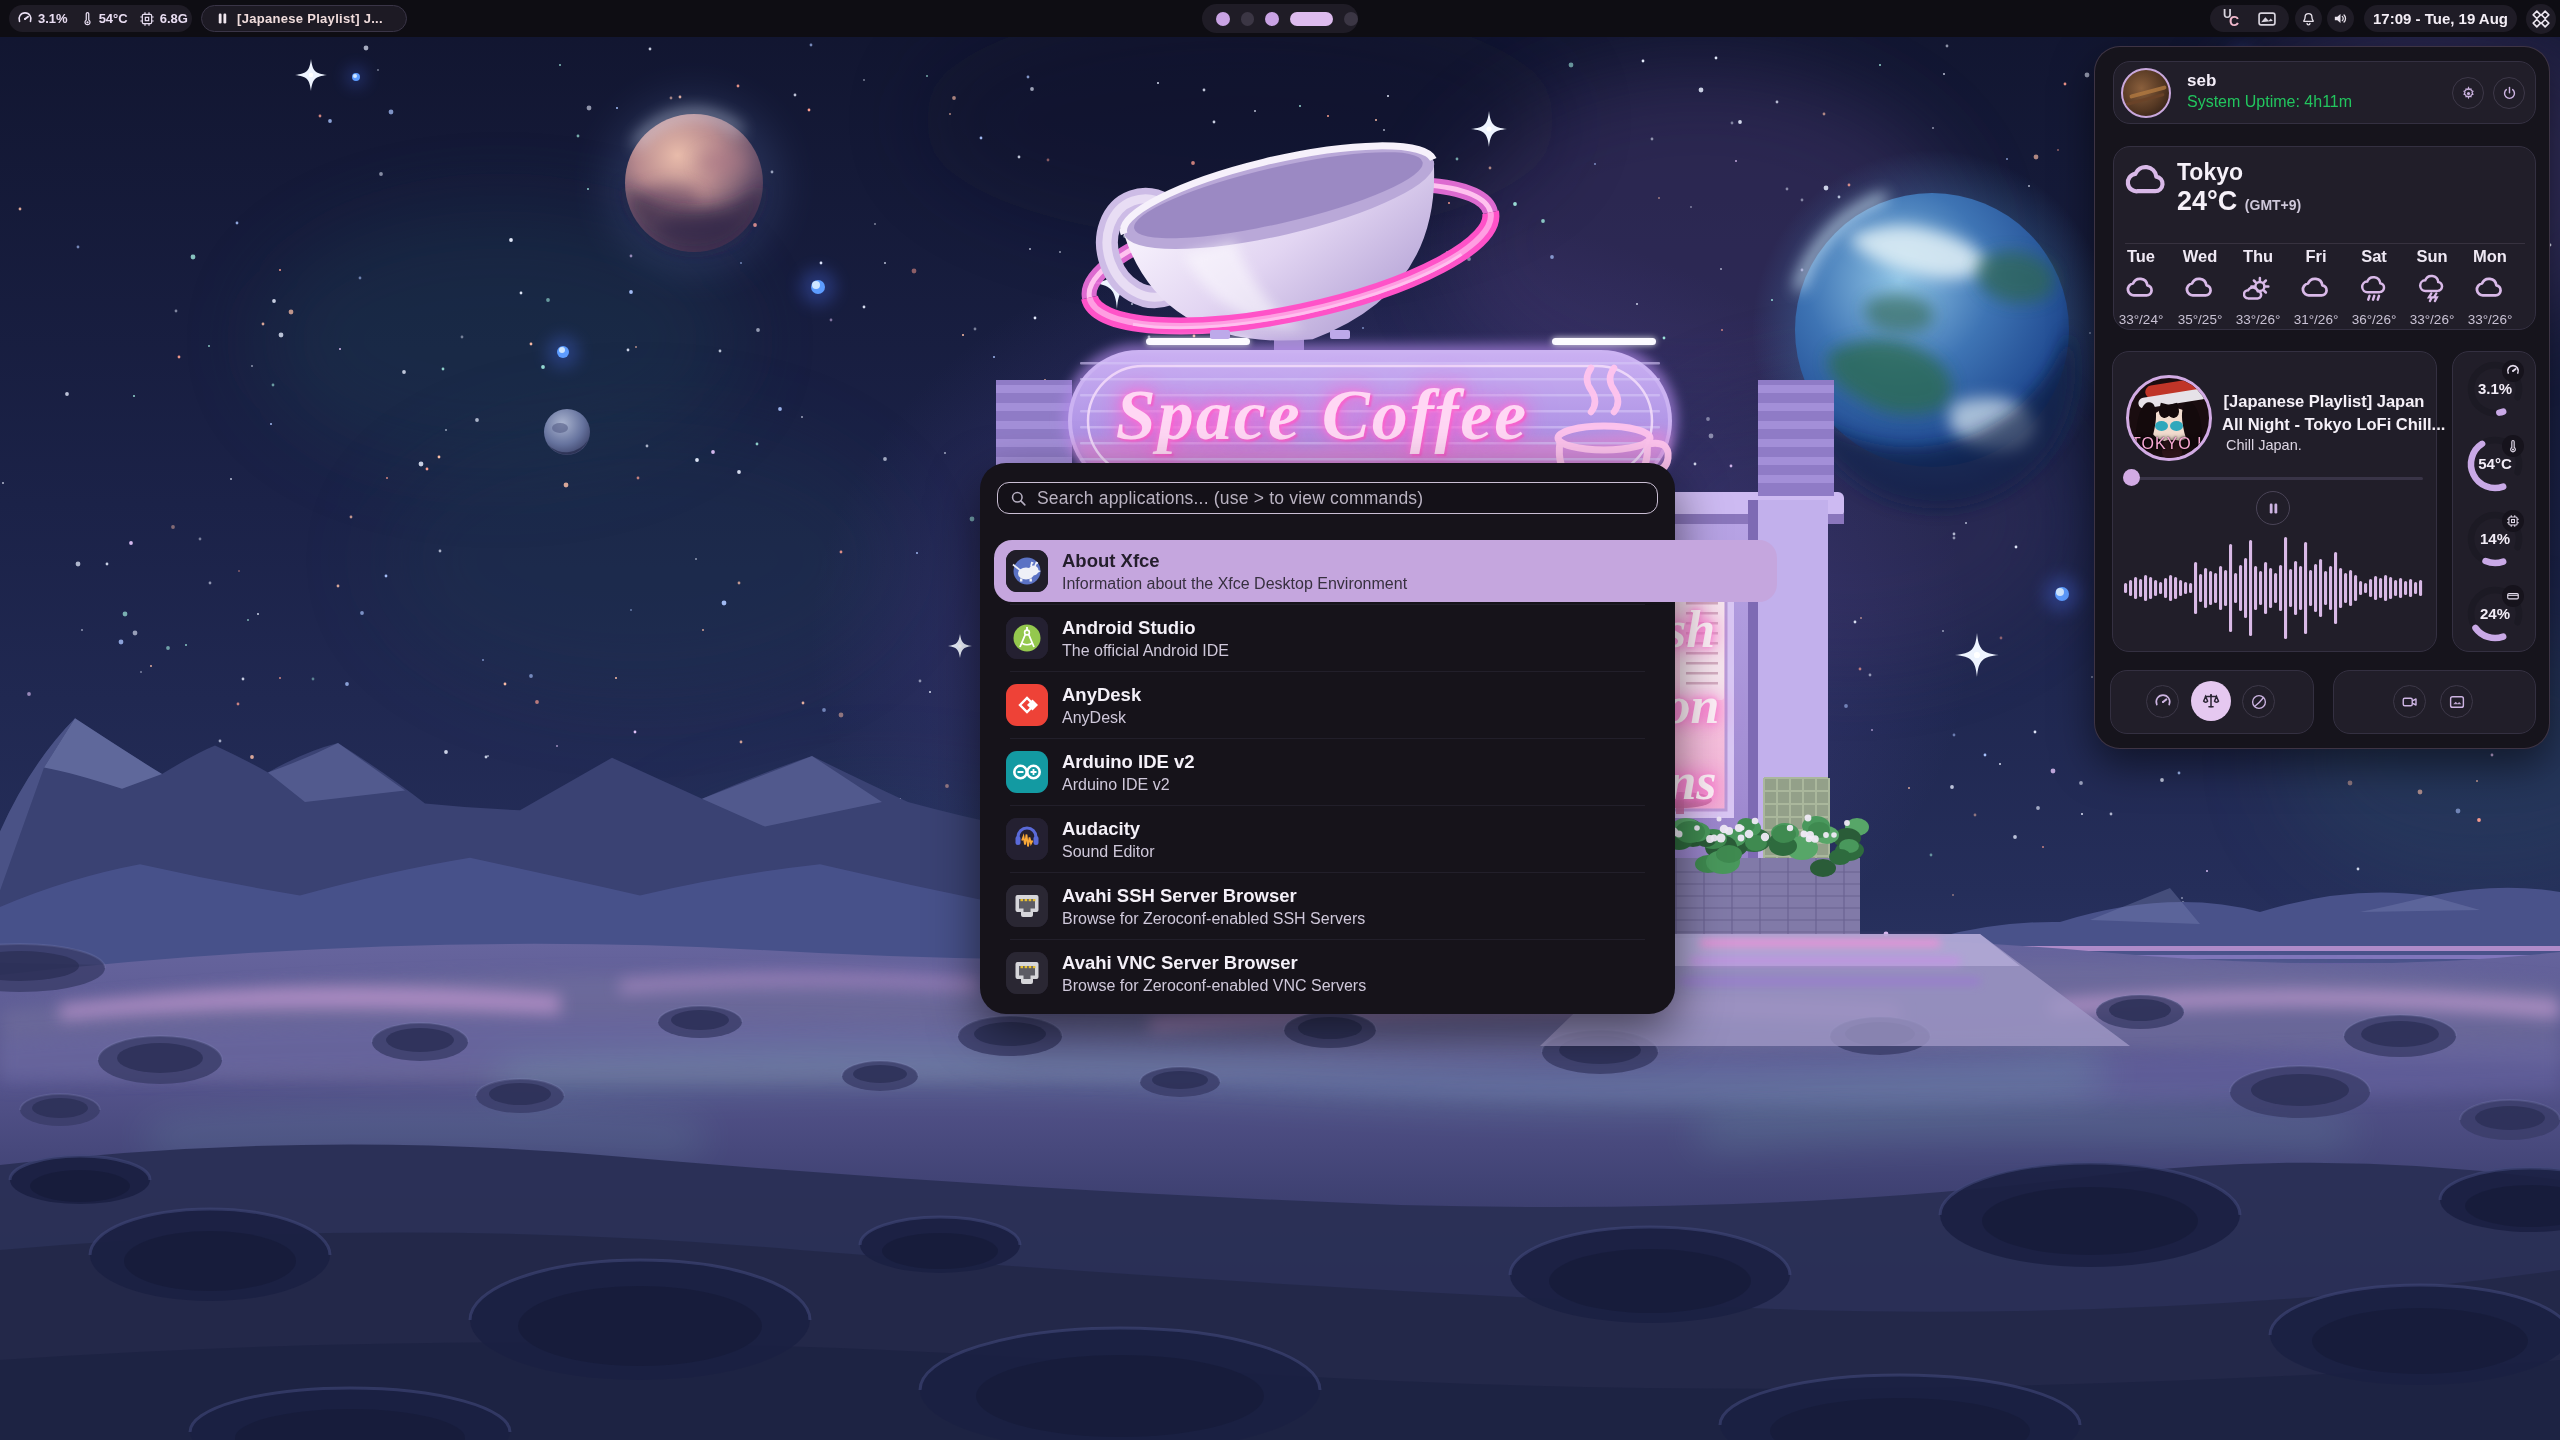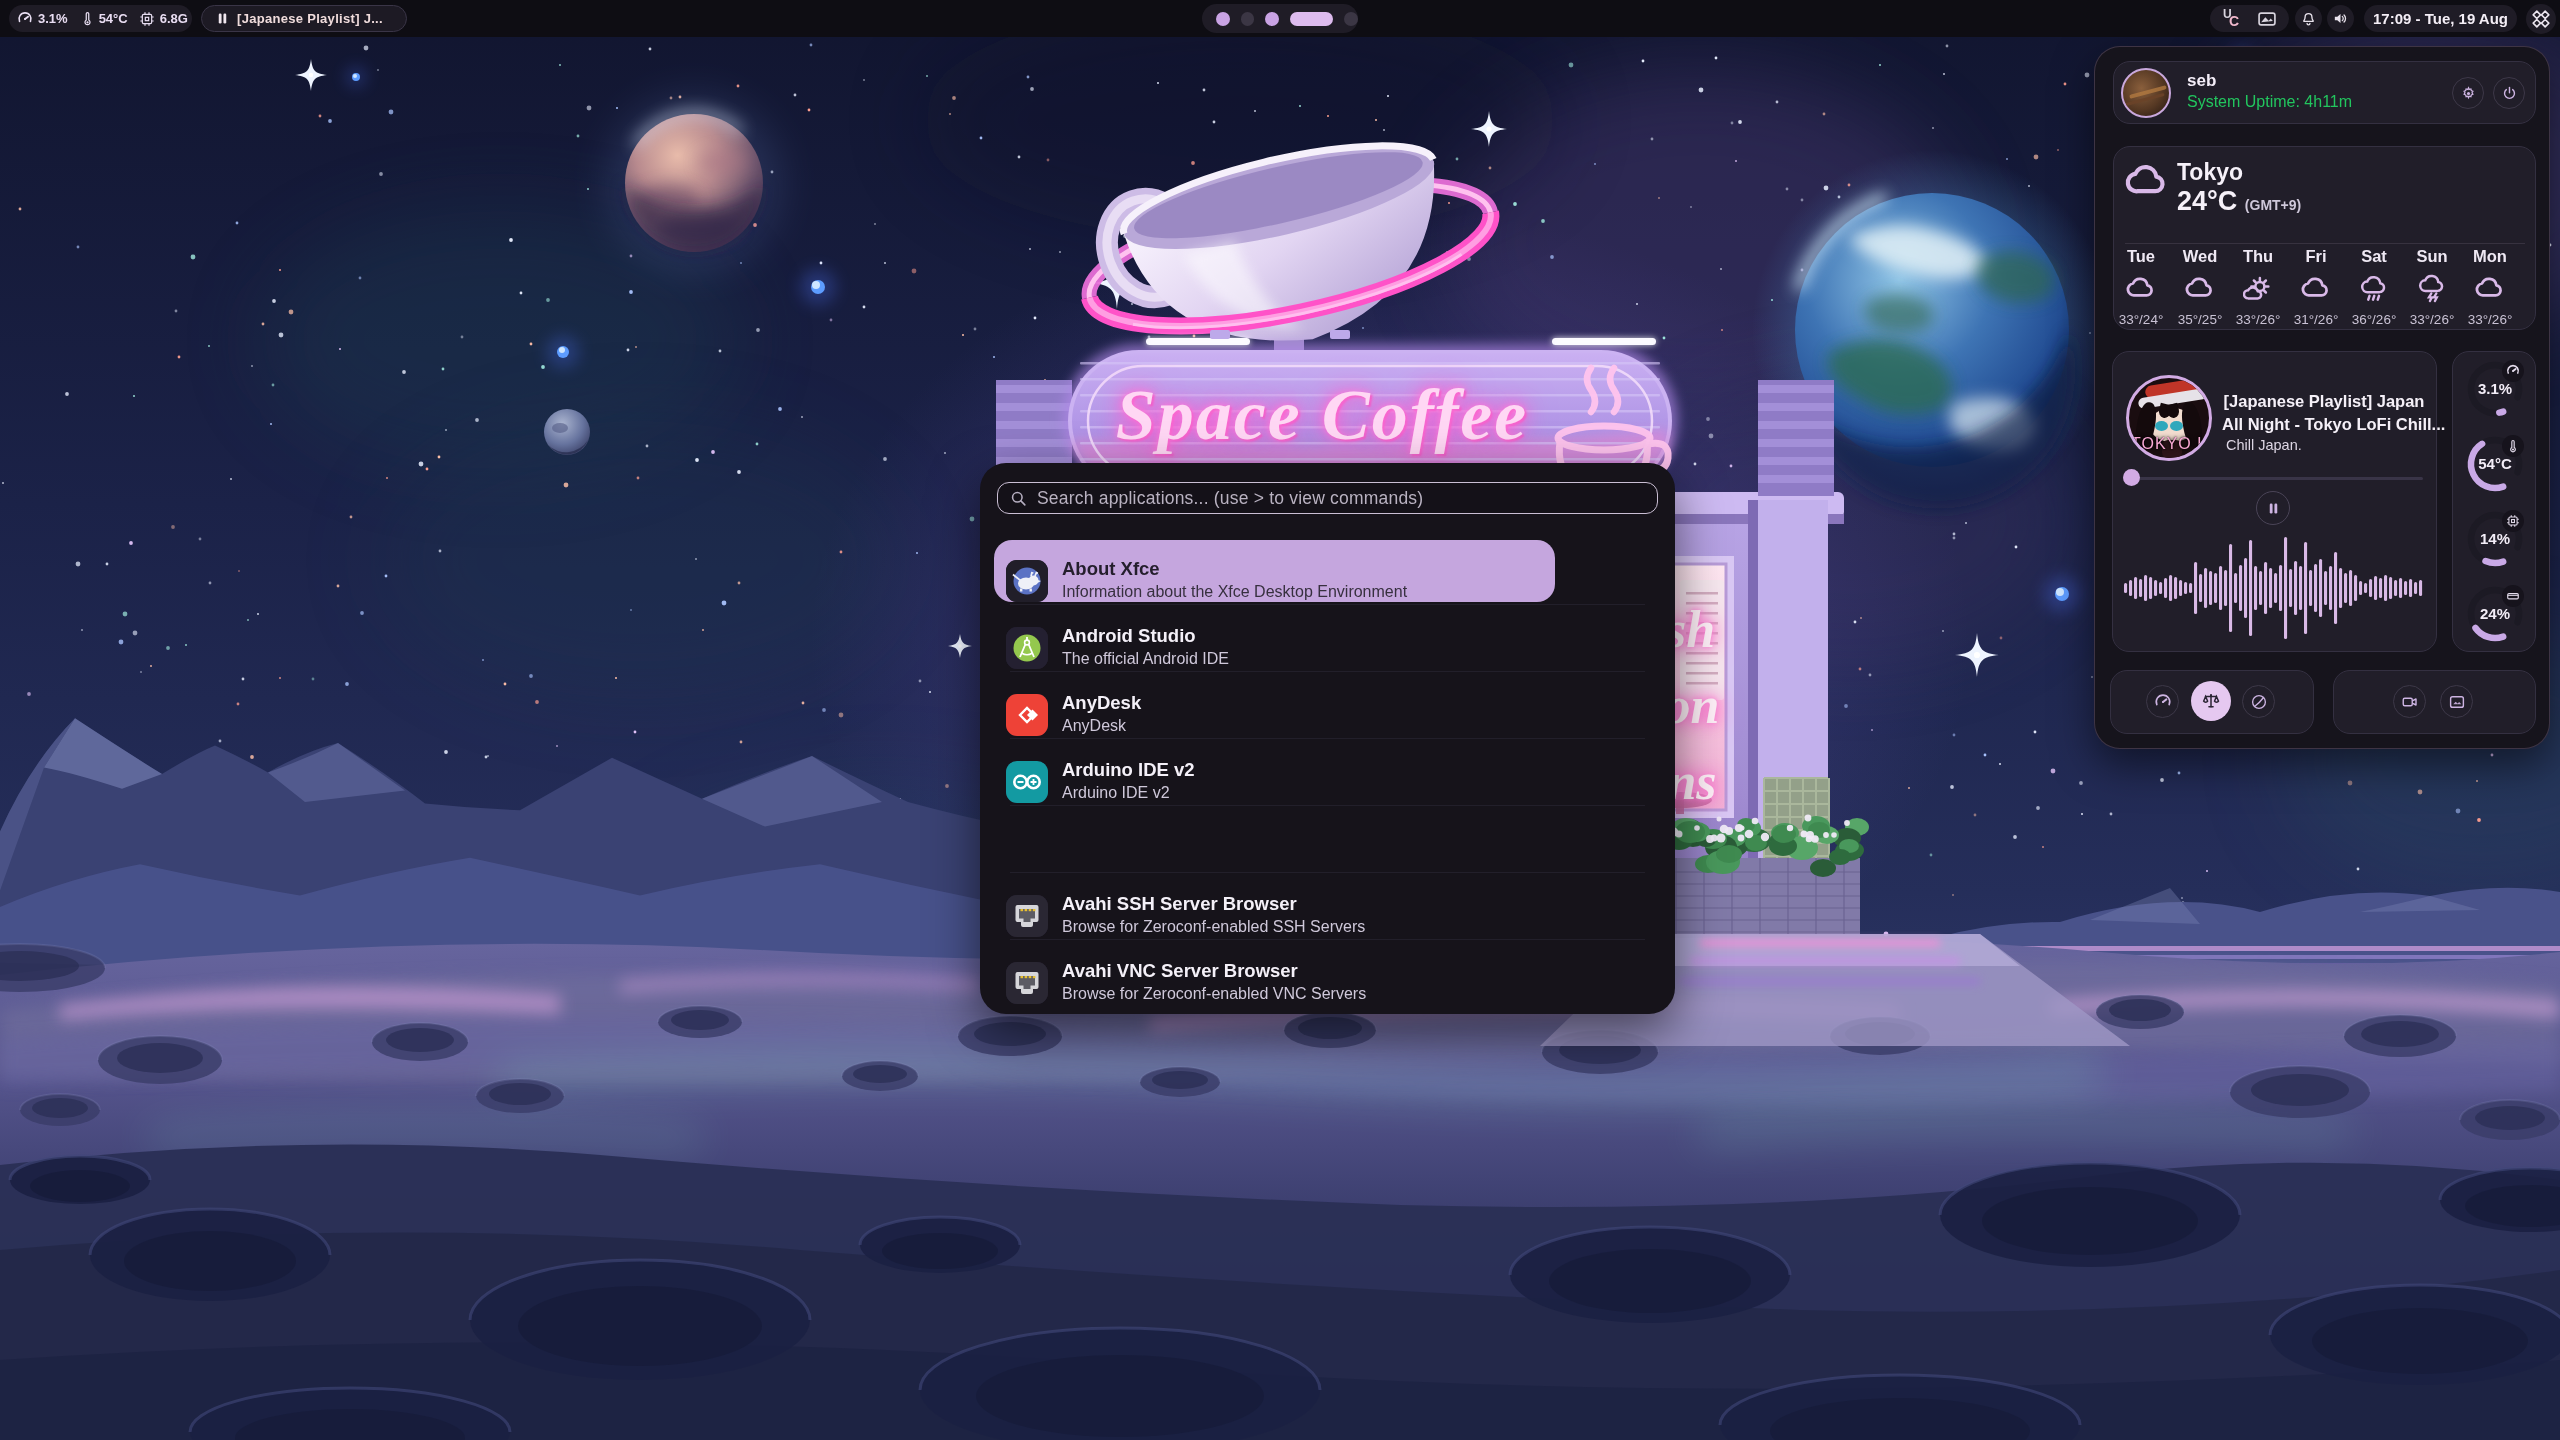--- a/index.html
+++ b/index.html
@@ -10,21 +10,21 @@
 .pill { position:absolute; top:5px; height:27px; border-radius:14px; background:#1f1c26; display:flex; align-items:center; gap:7px; color:#e9ddf2; font-size:15px; font-weight:bold; }
 .pill .ic { display:flex; align-items:center; }
 #wsbox { position:absolute; left:1202px; top:4px; width:156px; height:29px; border-radius:15px; background:#1f1c26; display:flex; align-items:center; gap:11px; padding-left:14px; }
 .wdot { width:14px; height:14px; border-radius:7px; background:#3b3644; }
 .wdot.on { background:#c9a3e4; }
 .wpill { width:44px; height:14px; border-radius:7px; background:#ddbbee; }
 
 #launcher { position:absolute; left:934px; top:463px; width:695px; height:551px; background:#16131a; border-radius:26px; z-index:40; box-shadow:0 18px 50px rgba(0,0,0,0.55);margin-left:46px; }
 #searchbox { position:absolute; left:17px; top:19px; width:661px; height:32px; border:1.6px solid #cabfd4; border-radius:12px; background:#141118; display:flex; align-items:center; padding-left:11px; gap:9px; }
 #searchbox span { color:#b9b2c1; font-size:17.5px; letter-spacing:0.2px; }
-.row { position:absolute; left:14px; width:561px; height:62px; border-radius:18px; display:flex; align-items:flex-end; padding-left:12px; gap:14px; }
+.row { position:absolute; left:14px; width:783px; height:62px; border-radius:18px; display:flex; align-items:center; padding-left:12px; gap:14px; }
 .row .appicon { width:42px; height:42px; border-radius:11px; background:#242031; display:flex; align-items:center; justify-content:center; }
 .row .t1 { font-size:18.5px; font-weight:bold; color:#f4f0f8; line-height:24px; }
 .row .t2 { font-size:16px; color:#cfc8da; line-height:21px; }
 .row.sel { background:#c5a6de; }
 .row.sel .t1 { color:#241e2c; }
 .row.sel .t2 { color:#37303f; }
 .rdiv { position:absolute; left:30px; width:635px; height:1px; background:#221f2a; }
 
 #sidebar { position:absolute; left:2094px; top:46px; width:456px; height:703px; background:#16141c; border:1px solid rgba(205,170,215,0.22); border-radius:26px; z-index:45; box-shadow:0 16px 40px rgba(0,0,0,0.5); }
 .card { position:absolute; background:#211e29; border:1px solid #343041; border-radius:17px; }
@@ -1211,20 +1211,35 @@
             <circle cx="27.5" cy="21" r="6.2" fill="none" stroke="#fff" stroke-width="2.6"></circle>
             <path d="M11.5 21 h6 M27.5 18 v6 M24.5 21 h6" stroke="#fff" stroke-width="1.8"></path>
           </svg>
         </div>
         <div>
           <div class="t1">Arduino IDE v2</div>
           <div class="t2">Arduino IDE v2</div>
         </div>
       </div>
       <div class="rdiv" style="top:275px;"></div>
+      <div class="row" style="top:345px;">
+        <div class="appicon">
+          <svg width="42" height="42" viewBox="0 0 42 42">
+            <rect width="42" height="42" rx="11" fill="#242031"></rect>
+            <path d="M12 19 a9 9 0 0 1 18 0" fill="none" stroke="#5a6ad8" stroke-width="3"></path>
+            <rect x="9.5" y="18" width="5" height="9" rx="2.5" fill="#5a6ad8"></rect>
+            <rect x="27.5" y="18" width="5" height="9" rx="2.5" fill="#5a6ad8"></rect>
+            <path d="M16 22.5 l1.5 -4 1.5 8 1.5 -10 1.5 12 1.5 -9 1.5 6 1.5 -3" stroke="#f8a838" stroke-width="1.7" fill="none"></path>
+          </svg>
+        </div>
+        <div>
+          <div class="t1">Audacity</div>
+          <div class="t2">Sound Editor</div>
+        </div>
+      </div>
       <div class="rdiv" style="top:342px;"></div>
       <div class="row" style="top:412px;">
         <div class="appicon">
           <svg width="42" height="42" viewBox="0 0 42 42">
             <rect width="42" height="42" rx="11" fill="#2a2733"></rect>
             <path d="M9.5 12 a2 2 0 0 1 2-2 h19 a2 2 0 0 1 2 2 v13 a2 2 0 0 1 -2 2 h-3.5 v3 a2 2 0 0 1 -2 2 h-8 a2 2 0 0 1 -2 -2 v-3 H11.5 a2 2 0 0 1 -2 -2 Z" fill="#d6d6da"></path>
             <path d="M13 14 h16 v9.5 h-4.5 v3.5 h-7 v-3.5 H13 Z" fill="#5c5c64"></path>
             <rect x="14.5" y="14" width="2.6" height="2.2" fill="#e8c030"></rect>
             <rect x="18.6" y="14" width="2.6" height="2.2" fill="#e8c030"></rect>
             <rect x="22.7" y="14" width="2.6" height="2.2" fill="#e8c030"></rect>

